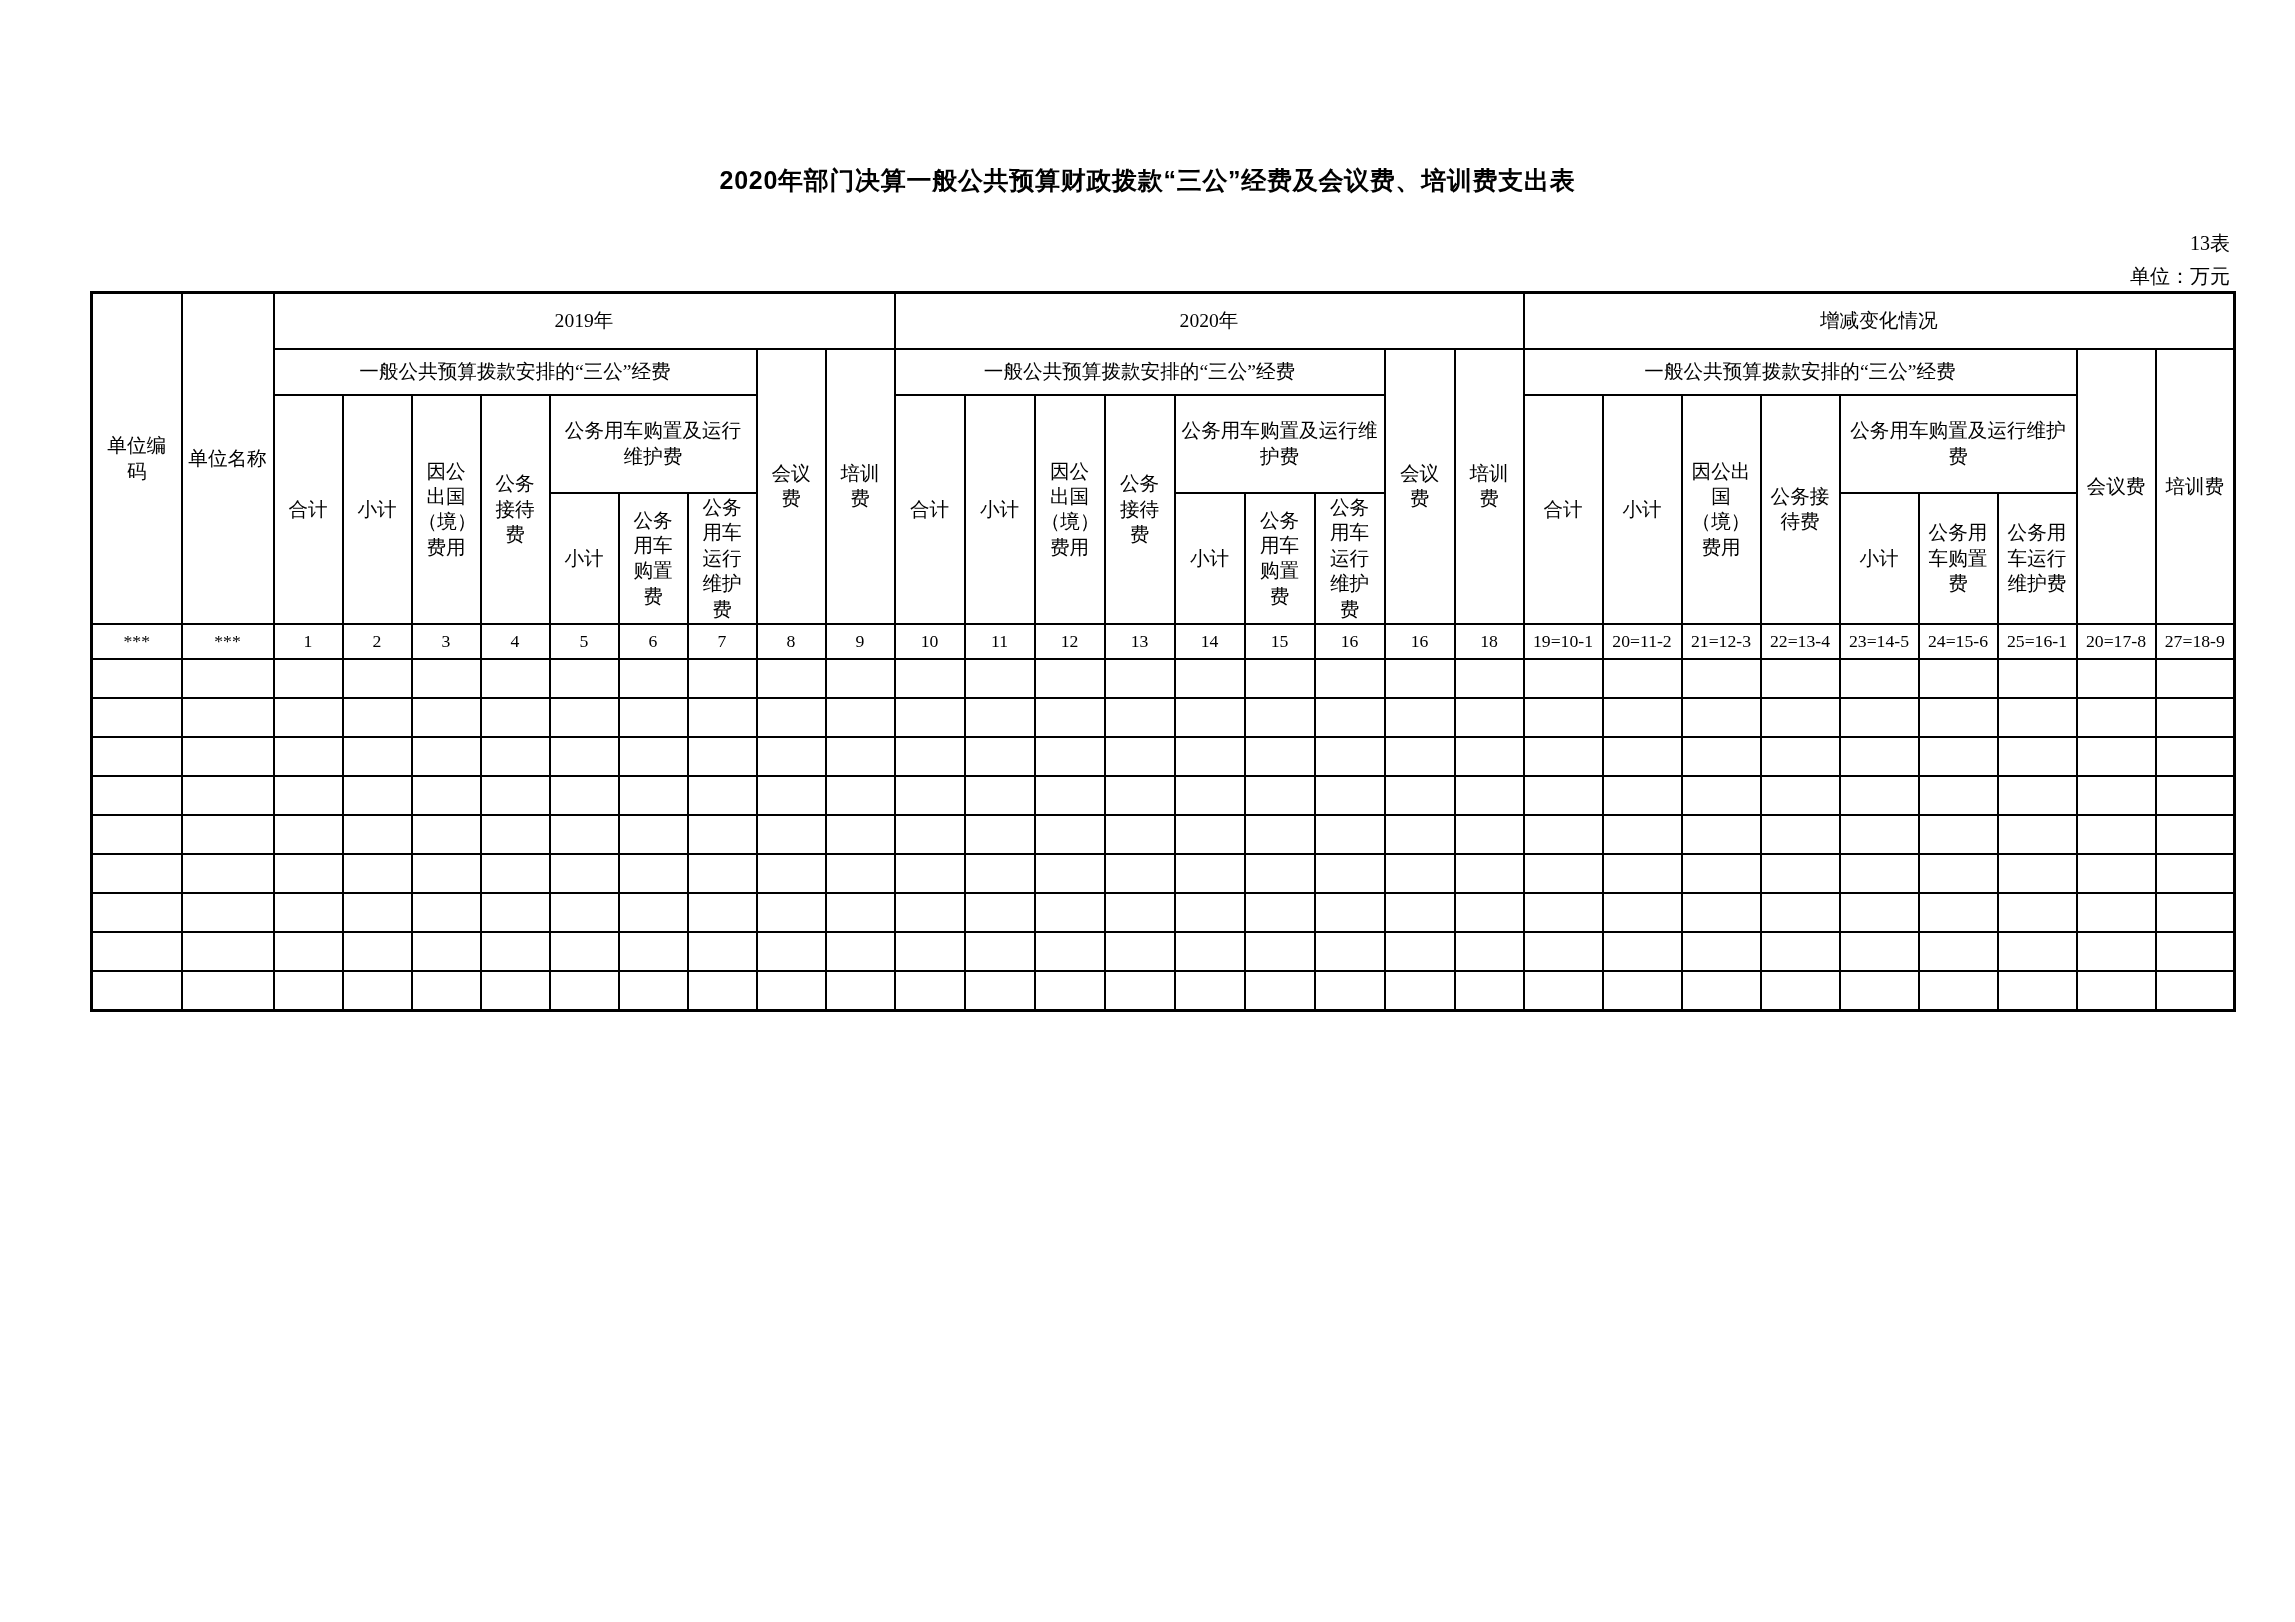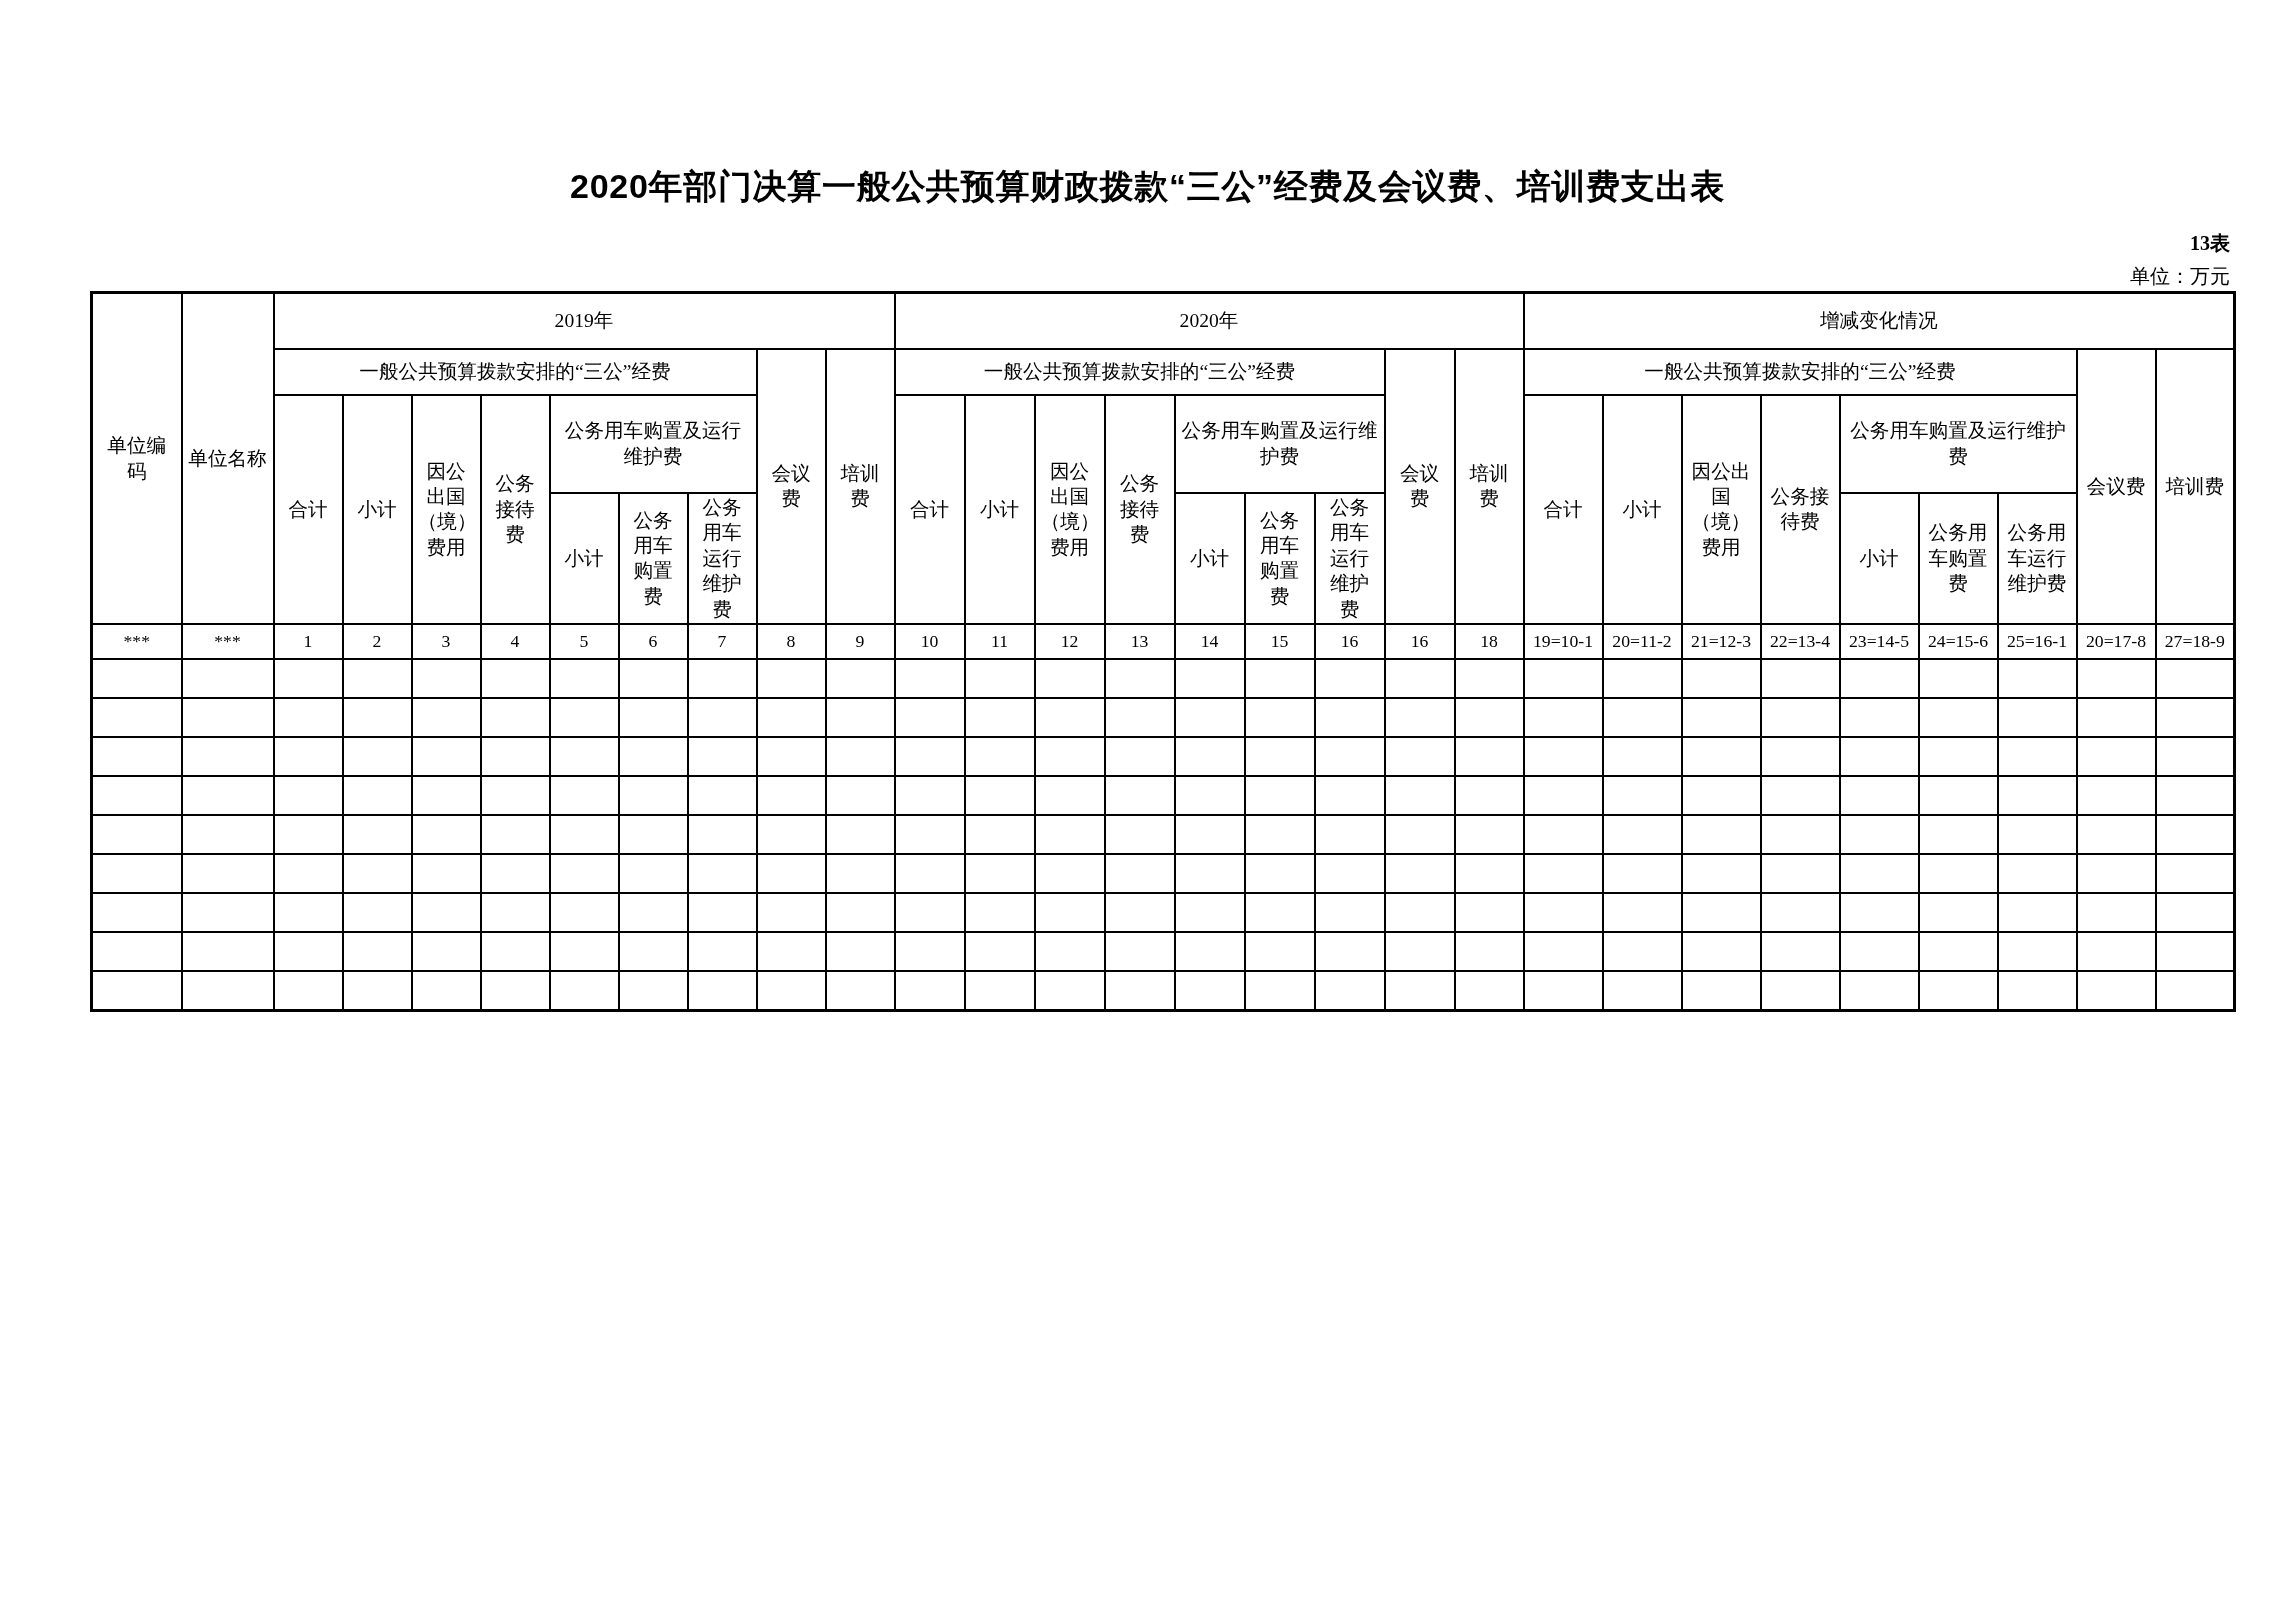--- a/index.html
+++ b/index.html
@@ -12,33 +12,33 @@
     font-family: "Liberation Serif", "DejaVu Serif", serif;
     overflow: hidden;
   }
   .doc-title {
     position: absolute;
     top: 164px;
     left: 0;
     width: 100%;
     text-align: center;
     font-family: "Liberation Sans", "DejaVu Sans", sans-serif;
-    font-size: 34px;
+    font-size: 25px;
     font-weight: bold;
     letter-spacing: 0.7px;
     margin: 0;
   }
   .meta {
     position: absolute;
     right: 65px;
     font-size: 20px;
     text-align: right;
     white-space: nowrap;
   }
-  .meta-table-no { top: 230px; font-weight: bold; }
+  .meta-table-no { top: 230px; }
   .meta-unit { top: 263px; }
 
   table.report {
     position: absolute;
     left: 90px;
     top: 291px;
     width: 2140px;
     border-collapse: collapse;
     table-layout: fixed;
     border: 3.3px solid #000;

